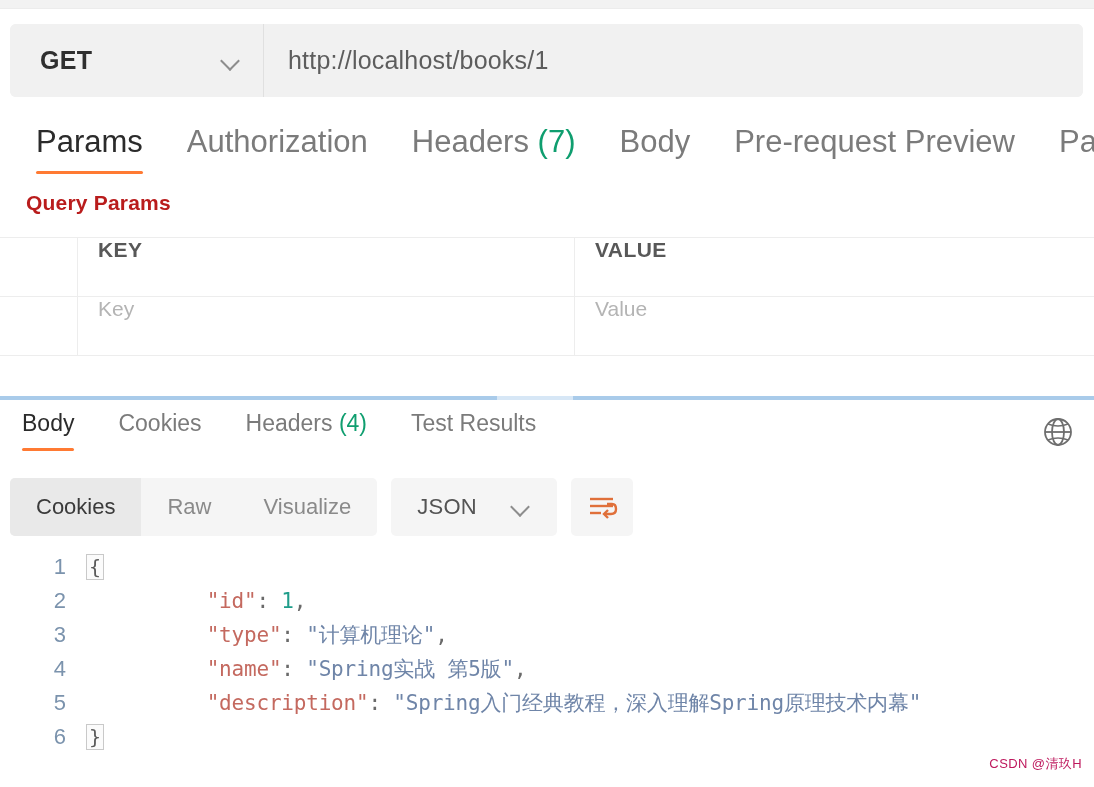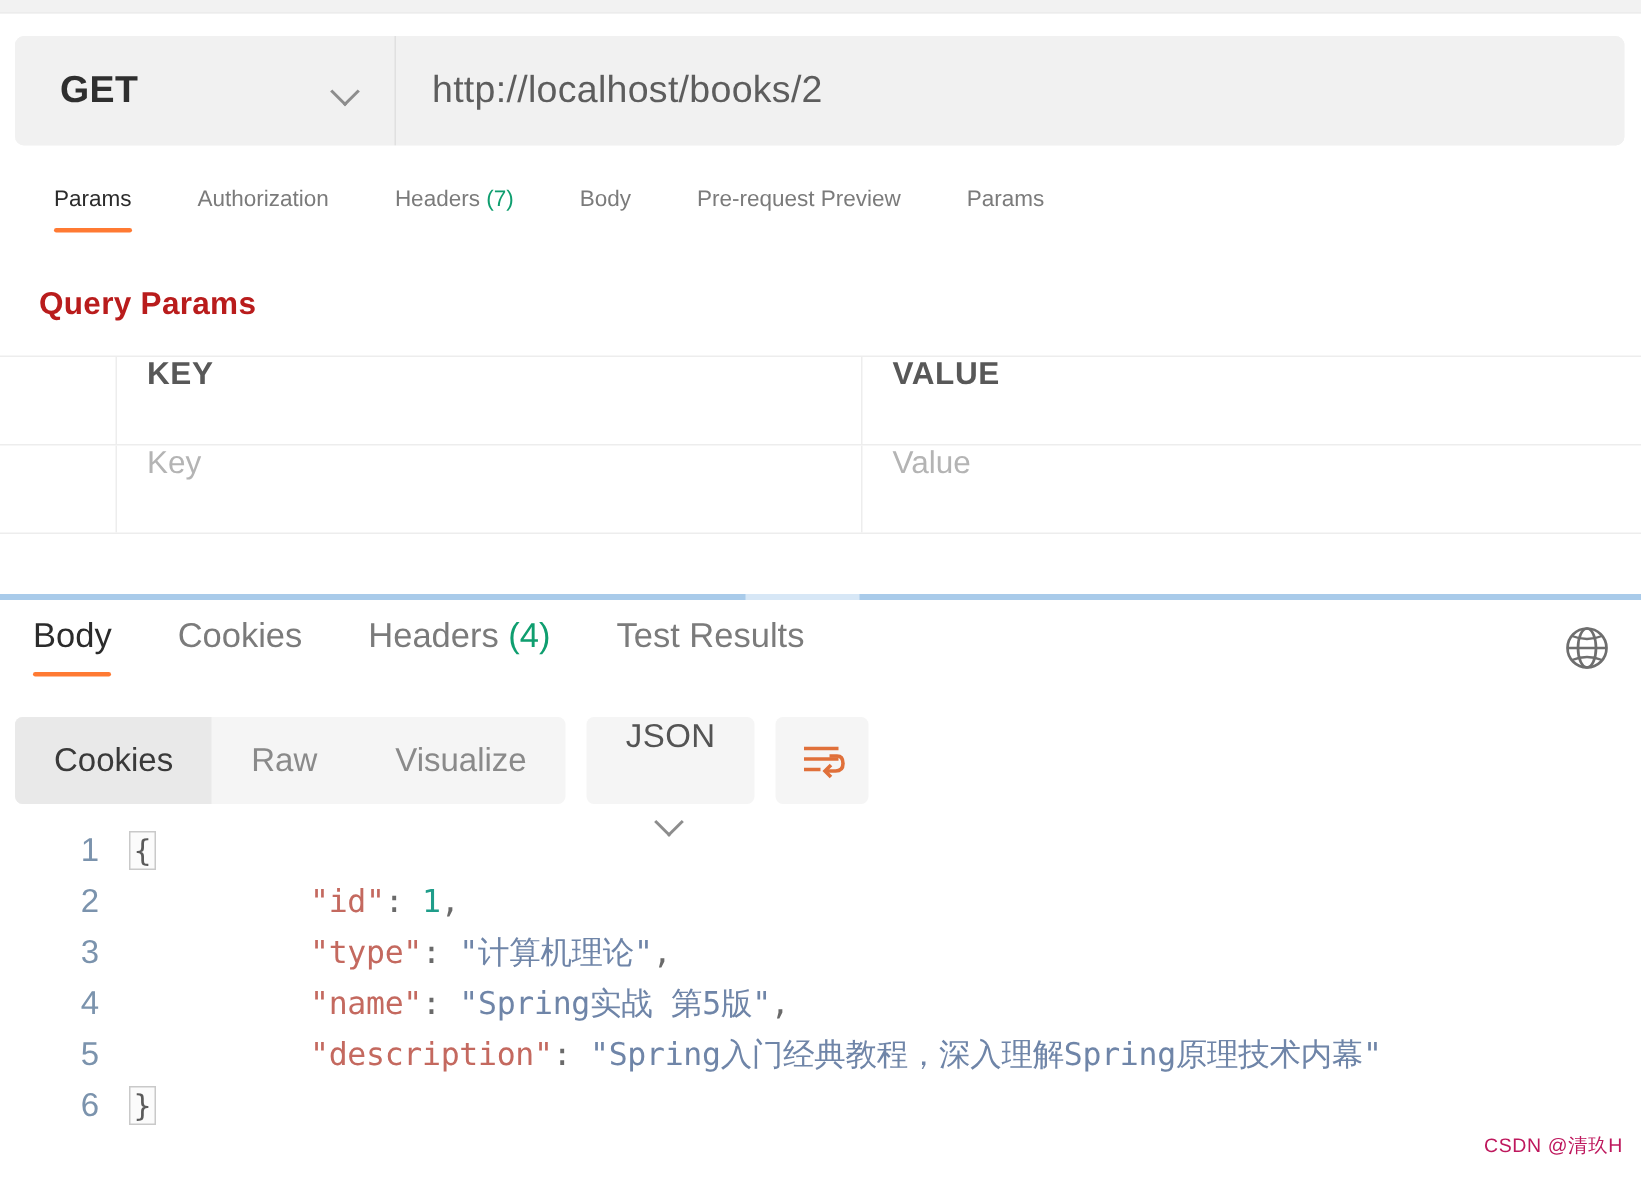--- a/index.html
+++ b/index.html
@@ -85,21 +85,21 @@
     left: 0; top: 118px;
     width: 1094px; height: 58px;
     display: flex;
     align-items: flex-start;
     padding-left: 14px;
     box-sizing: border-box;
   }
   .tab {
     position: relative;
     padding: 6px 22px 16px 22px;
-    font-size: 15px;
+    font-size: 31px;
     color: #7b7b7b;
     white-space: nowrap;
     cursor: pointer;
   }
   .tab.active { color: #2b2b2b; }
   .tab.active::after {
     content: "";
     position: absolute;
     left: 22px; right: 22px; bottom: 2px;
     height: 3.5px;
@@ -218,21 +218,20 @@
   }
   .json-select {
     display: flex;
     align-items: center;
     gap: 34px;
     height: 58px;
     padding: 0 26px;
     background: #f5f5f5;
     border-radius: 5px;
     cursor: pointer;
-    flex-direction: column;
   }
   .json-select .lbl {
     font-size: 22px;
     color: #545454;
     letter-spacing: .3px;
   }
   .wrap-btn {
     width: 62px; height: 58px;
     background: #f5f5f5;
     border-radius: 5px;
@@ -312,21 +311,21 @@
 </head>
 <body>
 
 <div class="top-strip"></div>
 
 <div class="url-row">
   <div class="method-select">
     <span class="method-label">GET</span>
     <span class="chevron"></span>
   </div>
-  <div class="url-input" placeholder="Enter request URL">http://localhost/books/2</div>
+  <div class="url-input" placeholder="Enter request URL">http://localhost/books/1</div>
 </div>
 
 <div class="req-tabs">
   <div class="tab active"><span>Params</span></div>
   <div class="tab"><span>Authorization</span></div>
   <div class="tab"><span>Headers</span> <span class="count">(7)</span></div>
   <div class="tab"><span>Body</span></div>
   <div class="tab"><span>Pre-request Preview</span></div>
   <div class="tab"><span>Params</span></div>
 </div>

